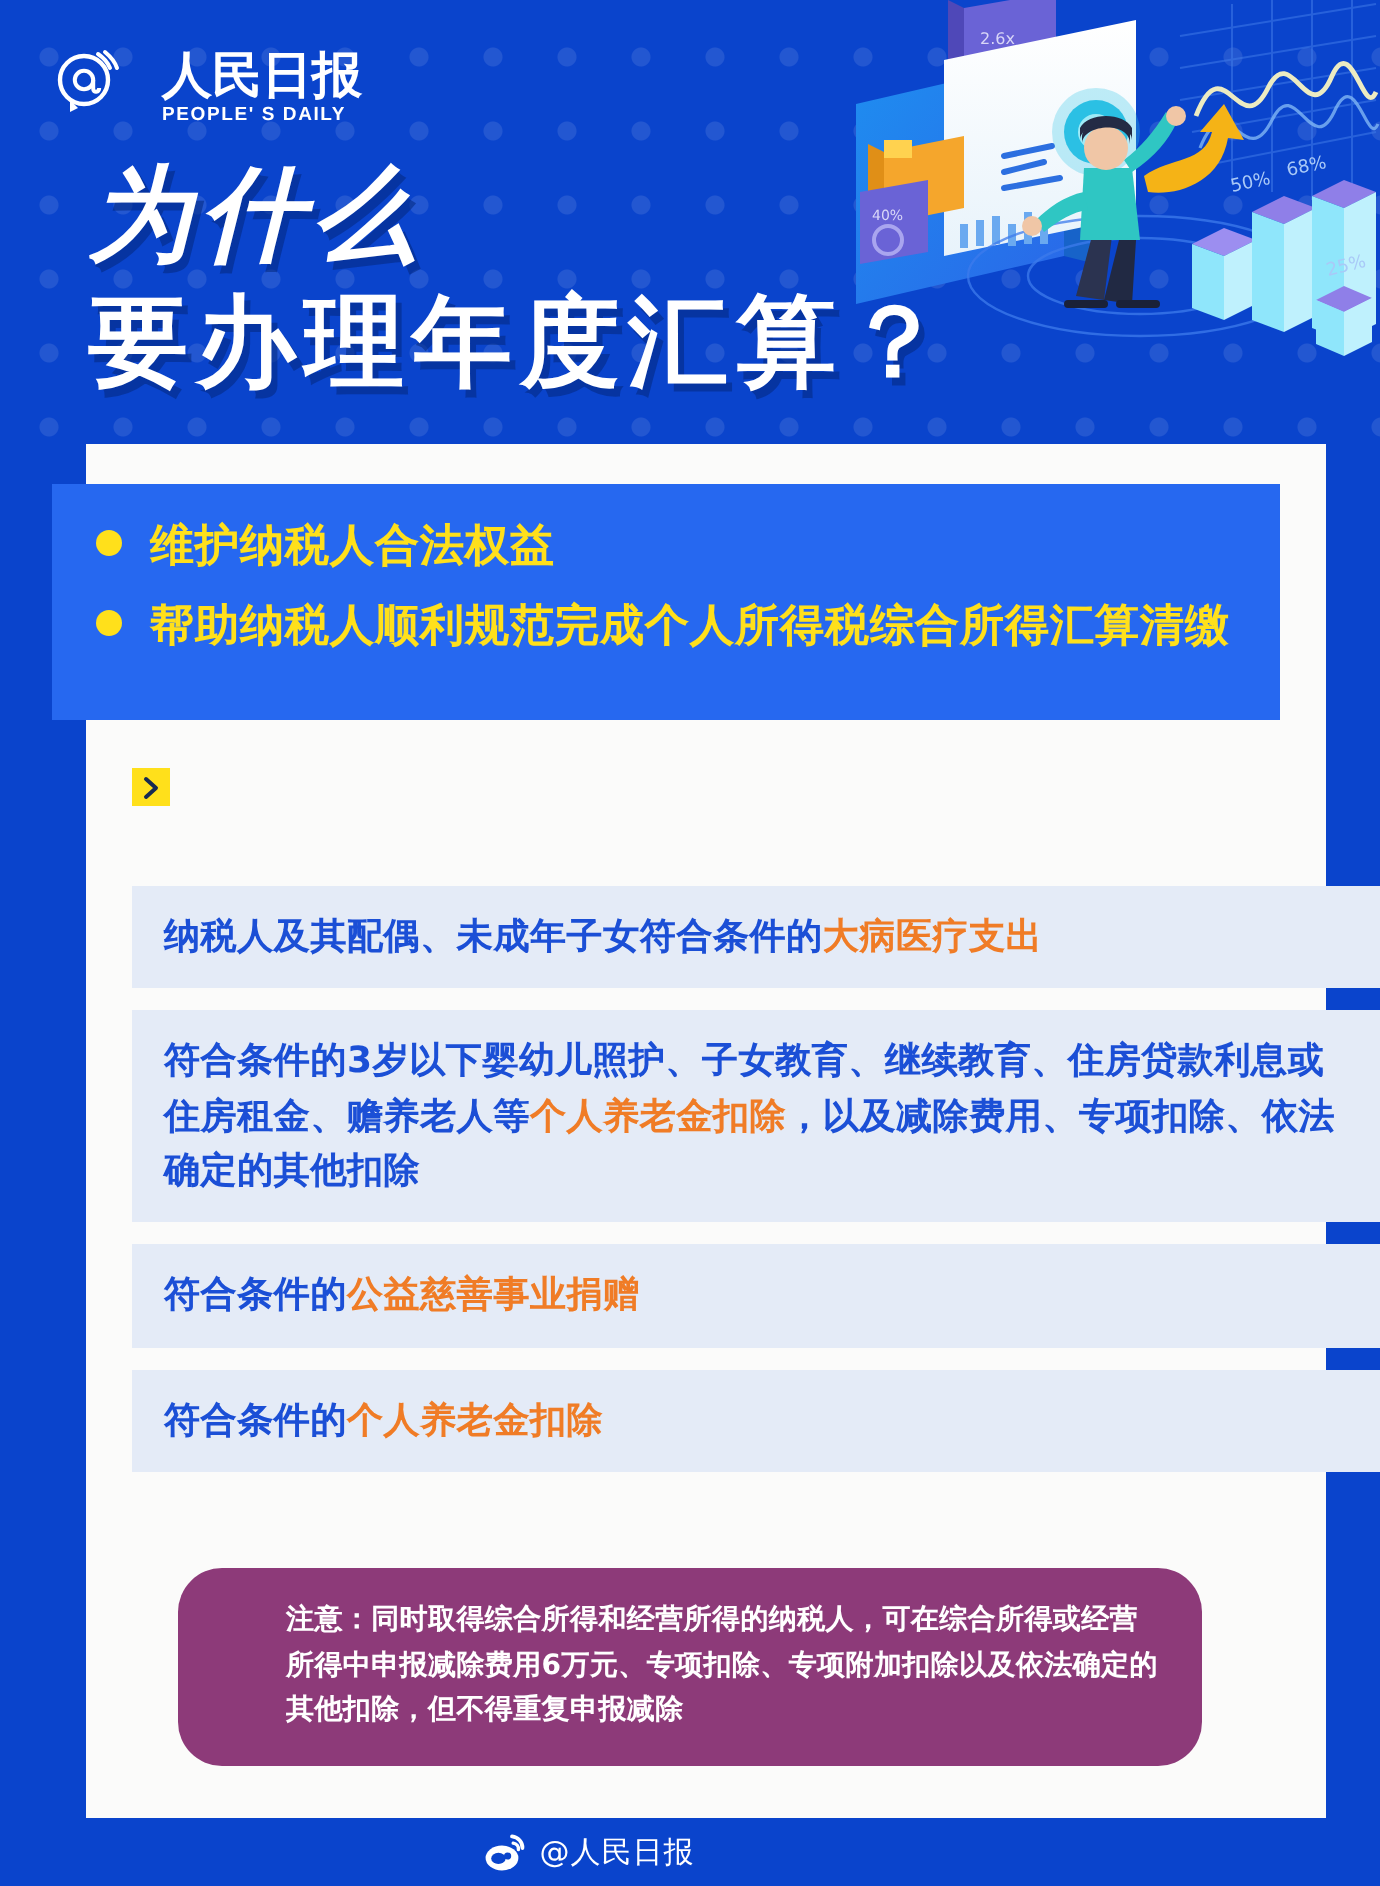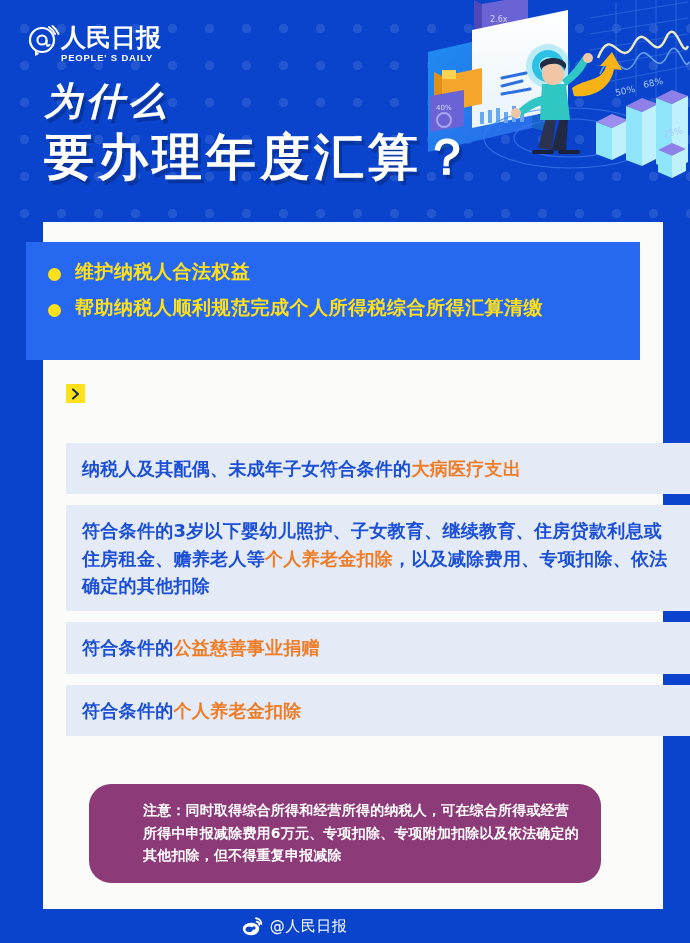--- a/index.html
+++ b/index.html
@@ -18,21 +18,21 @@
   .dots{
     position:absolute;left:0;top:0;width:690px;height:232px;
     background-image:radial-gradient(circle, rgba(255,255,255,.10) 4.5px, rgba(255,255,255,0) 5px);
     background-size:37px 37px;
     background-position:6px 10px;
     pointer-events:none;
   }
   
   .logo{
     position:absolute;left:27px;top:24px;
-    display:flex;align-items:flex-start;gap:0;
+    display:flex;align-items:flex-start;gap:20px;
     color:#fff;
   }
   .logo .at{
     width:34px;height:34px;flex:0 0 34px;position:relative;
   }
   .logo .at svg{display:block;}
   .logo .txtwrap{display:flex;flex-direction:column;line-height:1;padding-top:1px;}
   .logo .cn{
     font-size:25px;font-weight:bold;letter-spacing:0px;color:#fff;
     font-family:"DejaVu Sans","Liberation Sans",sans-serif;
@@ -44,21 +44,21 @@
   
   .headline{
     position:absolute;left:44px;top:82px;
     color:#ffffff;font-weight:bold;
     font-family:"DejaVu Sans","Liberation Sans",sans-serif;
     line-height:1.0;
     text-shadow:3px 4px 0 rgba(3,40,125,.55);
     letter-spacing:4px;
     z-index:4;
   }
-  .headline .l1{font-size:38px;display:block;font-style:italic;}
+  .headline .l1{font-size:52px;display:block;font-style:italic;}
   .headline .l2{font-size:50px;display:block;margin-top:12px;}
 
   
   .illus{
     position:absolute;right:0px;top:0px;width:270px;height:215px;
     z-index:2;
   }
   .illus svg{display:block;}
 
   
@@ -69,22 +69,22 @@
   }
   
   .bulletbox{
     position:absolute;left:26px;top:242px;width:614px;height:118px;
     background:#2668f0;
     z-index:5;
     box-sizing:border-box;
     padding:16px 20px 14px 22px;
   }
   .bullet{
-    display:flex;align-items:center;gap:14px;
-    color:#ffe01b;font-weight:bold;font-size:19px;line-height:1.42;
+    display:flex;align-items:flex-start;gap:14px;
+    color:#ffe01b;font-weight:bold;font-size:22px;line-height:1.42;
     font-family:"DejaVu Sans","Liberation Sans",sans-serif;
     margin-bottom:9px;
     letter-spacing:.5px;
   }
   .bullet .dot{
     width:13px;height:13px;border-radius:50%;background:#ffe01b;
     flex:0 0 13px;margin-top:7px;
   }
   .bullet .btext{flex:1;}
 

